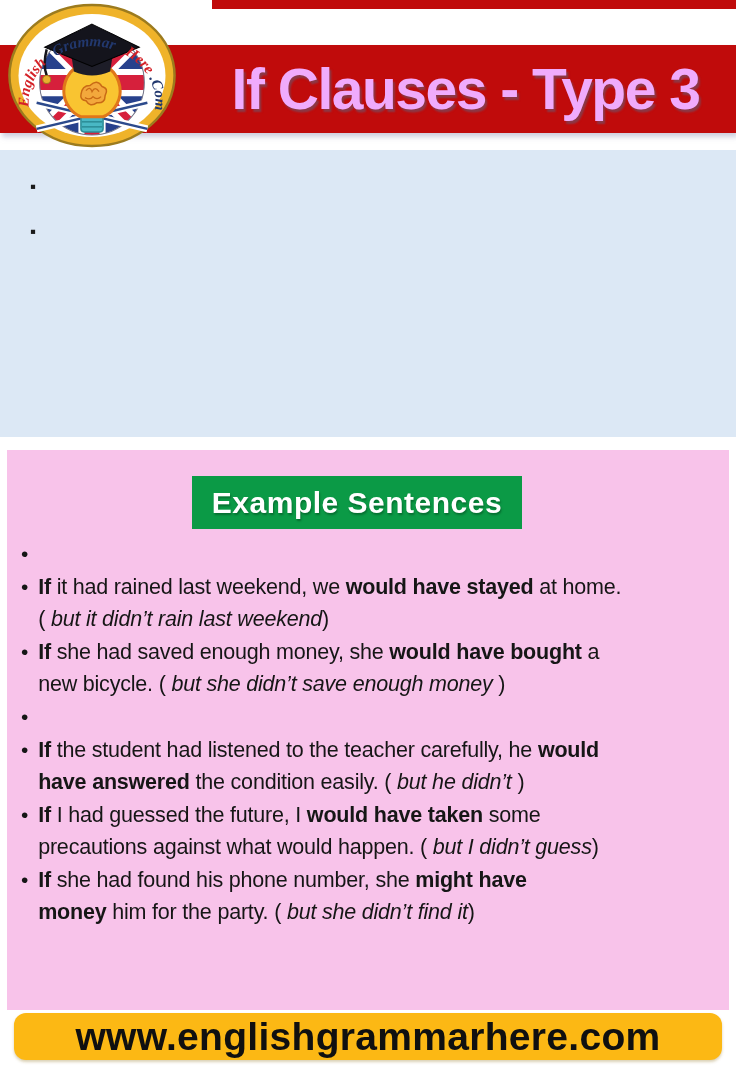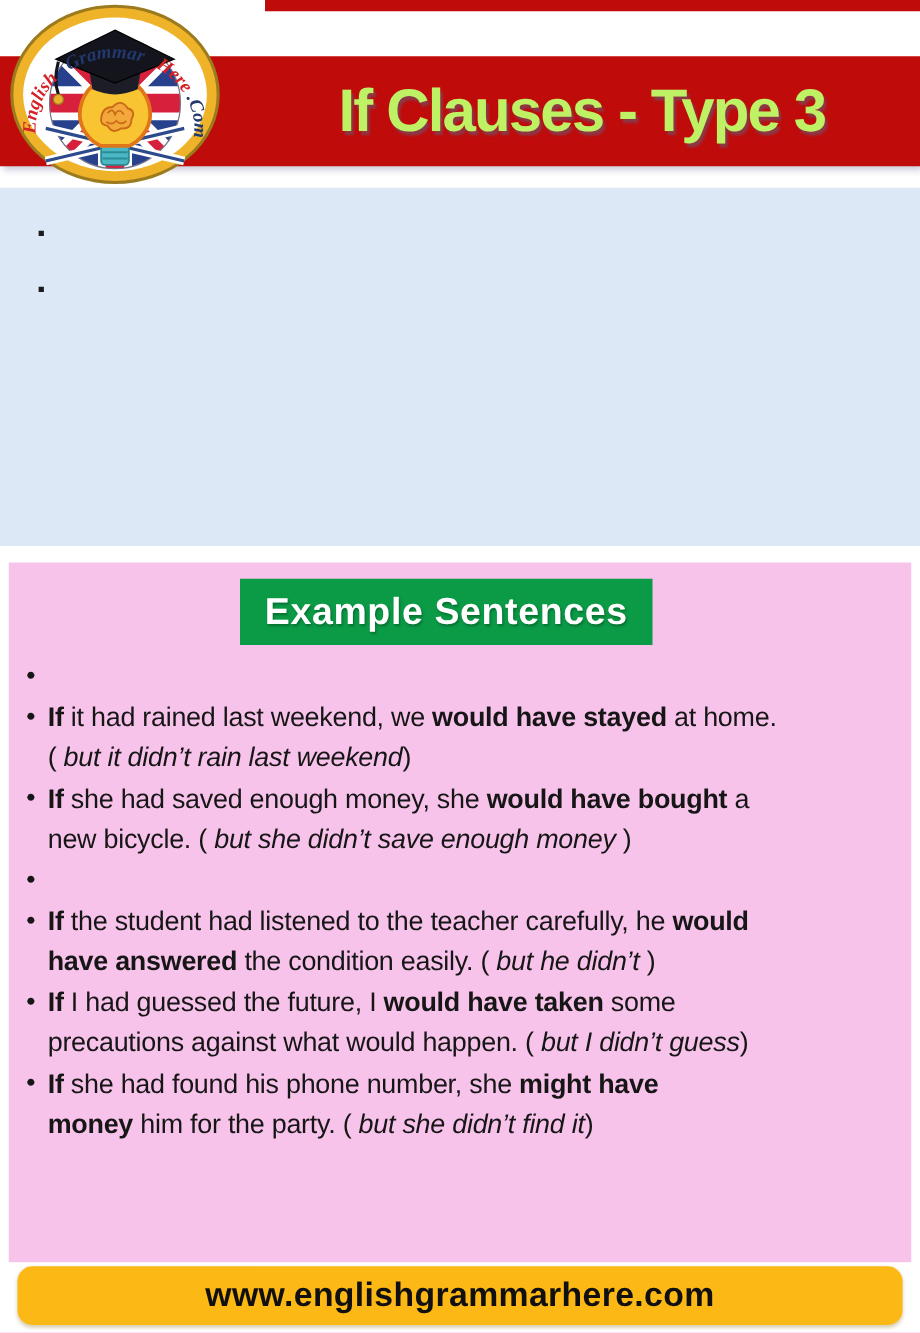--- a/index.html
+++ b/index.html
@@ -12,53 +12,53 @@
 
   
   .top-area{position:relative;height:150px;background:#ffffff;}
   .top-strip{position:absolute;top:0;left:212px;right:0;height:9px;background:#c00b0b;}
   .header-band{
     position:absolute;top:45px;left:0;right:0;height:88px;background:#c00b0b;
     display:flex;align-items:center;justify-content:center;padding-left:195px;box-sizing:border-box;
     box-shadow:2px 4px 5px rgba(165,165,195,.55);
   }
   .page-title{
-    margin:0;color:#bef264;font-size:48px;font-weight:800;letter-spacing:-1.5px;
+    margin:0;color:#f0abfc;font-size:57px;font-weight:800;letter-spacing:-1.5px;
     text-shadow:2px 3px 2px rgba(95,95,120,.55);white-space:nowrap;
   }
   .logo{position:absolute;top:2px;left:6px;width:172px;height:147px;z-index:5;}
 
   
   .intro{height:287px;background:#dce8f5;box-sizing:border-box;padding:14px 18px 0 26px;}
   .intro ul{list-style:none;margin:0;padding:0;}
   .intro li{display:flex;align-items:flex-start;font-size:29px;line-height:45px;color:#1a1a1a;}
   .intro .marker{flex:0 0 auto;font-size:17px;line-height:45px;margin:0 17px 0 4px;}
 
   .gap-a{height:13px;background:#ffffff;}
   .gap-b{height:3px;background:#ffffff;}
 
   
   .examples{height:560px;margin:0 7px;background:#f8c3ea;box-sizing:border-box;padding-top:10px;}
   .ex-heading{
-    width:330px;height:53px;margin:3px auto 9px;background:#0b9a46;color:#ffffff;
+    width:330px;height:53px;margin:16px auto 9px;background:#0b9a46;color:#ffffff;
     font-weight:bold;font-size:30px;display:flex;align-items:center;justify-content:center;
     letter-spacing:.5px;text-shadow:1px 2px 2px rgba(0,60,25,.45);transform:translateX(-11px);
   }
   .examples ul{list-style:none;margin:0;padding:0;}
   .examples li{
     display:flex;align-items:flex-start;font-size:21.5px;line-height:32px;color:#161616;
     padding:0 6px 0 12px;margin-bottom:1px;letter-spacing:-.2px;
   }
   .examples .marker{flex:0 0 auto;font-size:21px;line-height:32px;margin:0 10px 0 2px;}
 
   
   .footer{
     height:47px;margin:0 14px;background:#fcb814;border-radius:12px;
     display:flex;align-items:center;justify-content:center;
-    font-size:27px;font-weight:bold;color:#101010;letter-spacing:.3px;
+    font-size:39px;font-weight:bold;color:#101010;letter-spacing:.3px;
     box-shadow:0 2px 3px rgba(150,120,40,.35);
   }
 </style>
 </head>
 <body>
 
 <div class="top-area">
   <div class="top-strip"></div>
 
   <div class="header-band">

